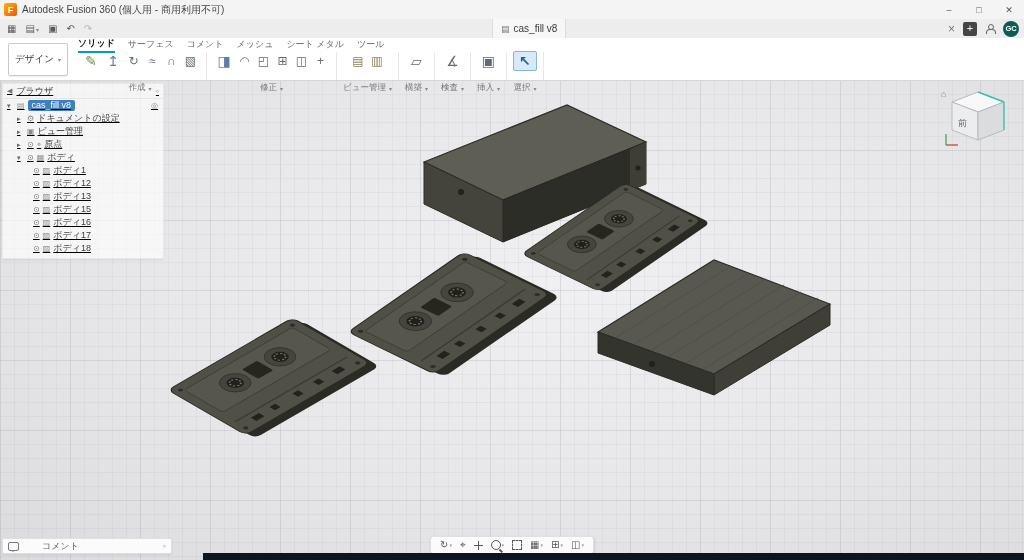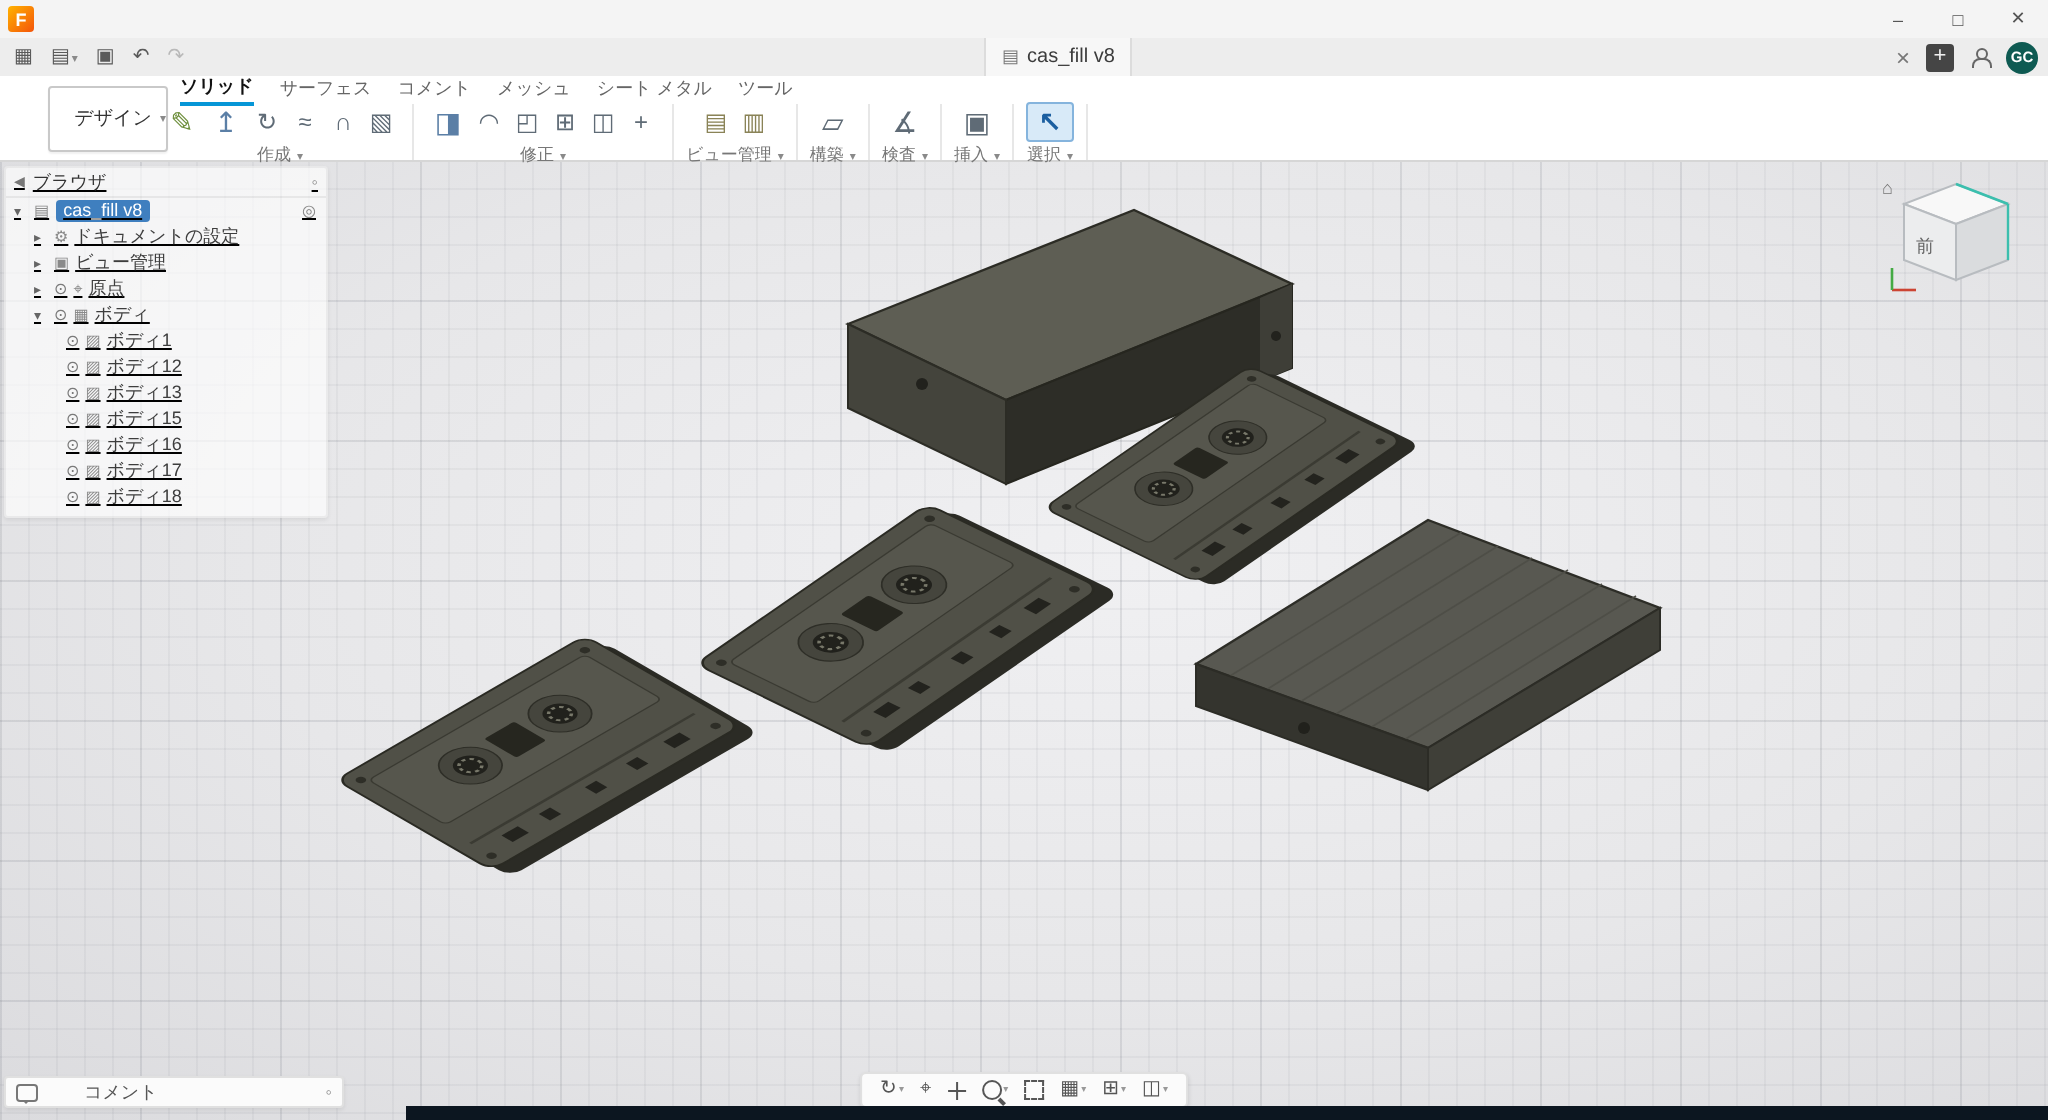--- a/index.html
+++ b/index.html
@@ -38,41 +38,41 @@
            border:1px solid #666;border-radius:50%;}
   .person-icon::after{content:"";position:absolute;bottom:0;left:1px;width:8px;height:4px;
            border:1px solid #666;border-bottom:none;border-radius:4px 4px 0 0;}
   .avatar{width:16px;height:16px;border-radius:50%;background:#0e5a52;color:#fff;
           font-size:7.5px;font-weight:bold;display:flex;align-items:center;
           justify-content:center;cursor:pointer;}
 
   
   .ribbon{position:absolute;top:38px;left:0;right:0;height:42px;background:#ffffff;
           border-bottom:1px solid #d6d6d6;z-index:30;}
-  .workspace{position:absolute;left:24px;top:5px;width:58px;height:31px;border:1px solid #c9c9c9;
+  .workspace{position:absolute;left:8px;top:5px;width:58px;height:31px;border:1px solid #c9c9c9;
              border-radius:2px;background:#fff;display:flex;align-items:center;
-             justify-content:flex-end;gap:3px;font-size:9.5px;color:#333;cursor:pointer;
+             justify-content:center;gap:3px;font-size:9.5px;color:#333;cursor:pointer;
              box-shadow:0 1px 1px rgba(0,0,0,.06);}
-  .r-tabs{position:absolute;left:78px;top:1px;display:flex;gap:13px;align-items:center;height:12px;margin-left:12px;}
+  .r-tabs{position:absolute;left:78px;top:1px;display:flex;gap:13px;align-items:center;height:12px;}
   .r-tab{font-size:9px;color:#666;cursor:pointer;padding-bottom:1px;}
   .r-tab.active{color:#111;font-weight:bold;border-bottom:2px solid #0696d7;}
   .r-tools{position:absolute;left:74px;top:14px;bottom:0;display:flex;align-items:stretch;}
   .tool-group{display:flex;flex-direction:column;align-items:center;justify-content:flex-start;
               padding:0 6px;border-right:1px solid #e7e7e7;}
   .tool-icons{display:flex;align-items:center;height:18px;}
   .tool-icon{min-width:19px;height:18px;display:flex;align-items:center;justify-content:center;
              font-size:12px;color:#5f6b76;cursor:pointer;line-height:1;}
   .tool-icon.big{font-size:14px;min-width:22px;}
   .tool-icon.green{color:#6e8f3c;}
   .tool-icon.blue{color:#5b7fa6;}
   .tool-icon.olive{color:#8a8357;}
   .tool-icon.selected{background:#d8eaf8;border:1px solid #85b4dd;border-radius:2px;
              color:#1b5fa0;font-weight:bold;}
   .group-label{font-size:8.5px;color:#777;display:flex;align-items:center;gap:2px;
-               margin-top:2px;cursor:pointer;white-space:nowrap;}
+               margin-top:12px;cursor:pointer;white-space:nowrap;}
 
   
   .viewport{position:absolute;top:80px;left:0;right:0;bottom:0;
     background-image:
       linear-gradient(to right, rgba(110,115,125,0.10) 1px, transparent 1px),
       linear-gradient(to bottom, rgba(110,115,125,0.10) 1px, transparent 1px),
       linear-gradient(to right, rgba(110,115,125,0.07) 1px, transparent 1px),
       linear-gradient(to bottom, rgba(110,115,125,0.07) 1px, transparent 1px),
       radial-gradient(ellipse at 55% 42%, #f0f0f2 0%, #e7e7e9 55%, #dbdbde 100%);
     background-size:70px 70px,70px 70px,14px 14px,14px 14px,100% 100%;}
@@ -128,20 +128,21 @@
   
   .taskbar{position:absolute;left:203px;right:0;bottom:0;height:7px;background:#0c1620;z-index:25;}
 </style>
 </head>
 <body>
 
 <div class="app">
 
   <div class="titlebar">
     <span class="logo">F</span>
+    <span class="win-title">Autodesk Fusion 360 (個人用 - 商用利用不可)</span>
     <div class="win-ctrls">
       <span class="win-ctrl">–</span>
       <span class="win-ctrl">□</span>
       <span class="win-ctrl">✕</span>
     </div>
   </div>
 
   <div class="tabrow">
     <div class="qat">
       <span class="qat-icon">▦</span>

